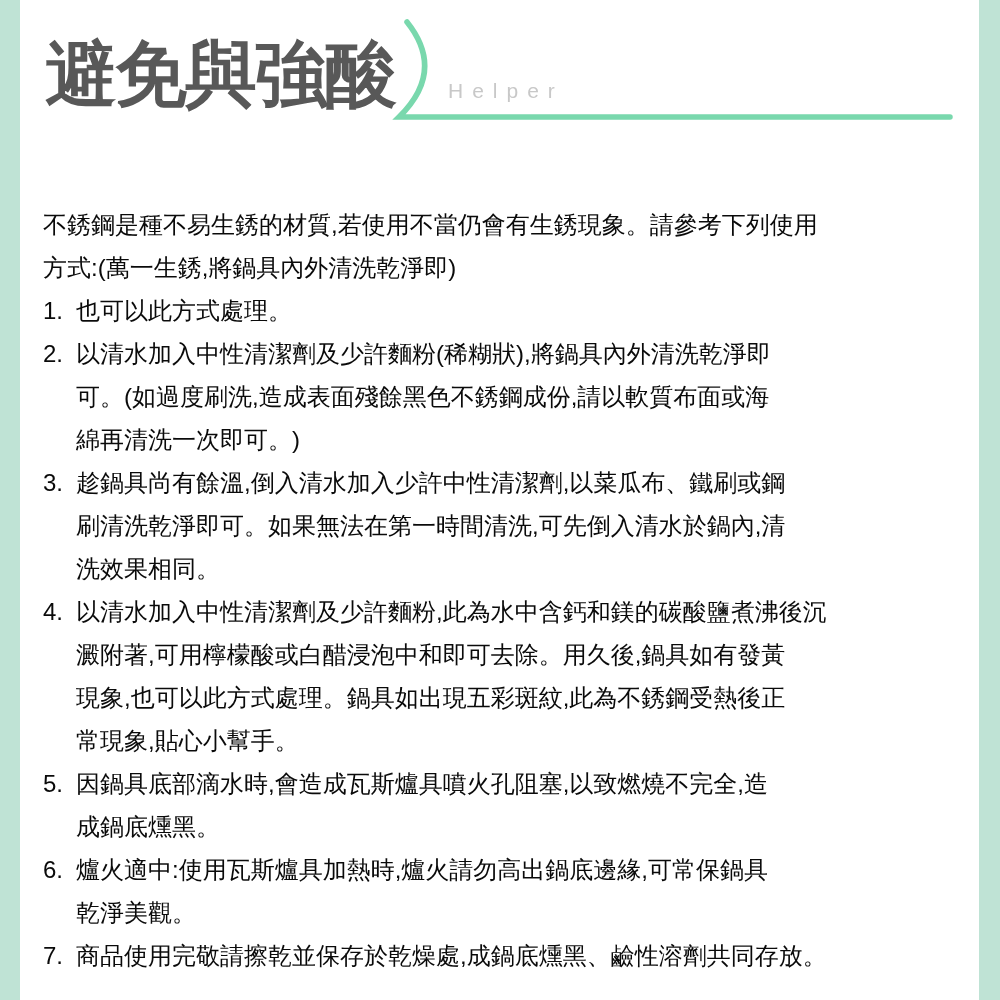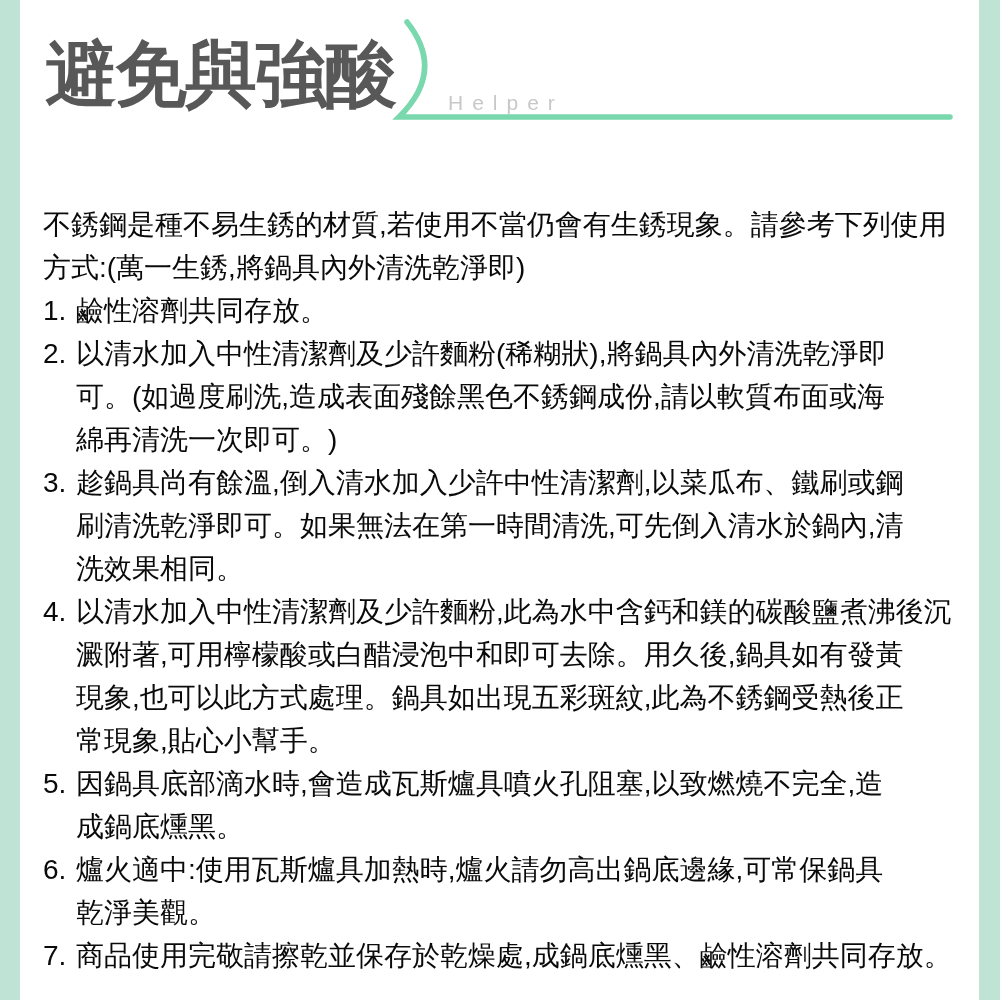--- a/index.html
+++ b/index.html
@@ -17,27 +17,27 @@
   .side-bar{position:absolute;top:0;height:1000px;background:var(--mint);}
   .side-bar.left{left:0;width:20px;}
   .side-bar.right{right:0;width:21px;}
   .accent-svg{position:absolute;left:0;top:0;pointer-events:none;}
   .page-title{
     position:absolute;left:45px;top:26px;margin:0;
     font-size:72px;line-height:97px;font-weight:bold;
     color:var(--title-gray);letter-spacing:-2px;white-space:nowrap;
   }
   .page-subtitle{
-    position:absolute;left:448px;top:90px;
+    position:absolute;left:448px;top:78px;
     font-size:21px;line-height:25px;letter-spacing:9px;
     color:var(--subtitle-gray);white-space:nowrap;
   }
   .content{
     position:absolute;left:43px;top:203px;width:934px;
-    font-size:28px;line-height:43px;color:var(--text);
+    font-size:24px;line-height:43px;color:var(--text);
   }
   .intro .line{white-space:nowrap;}
   ol.instructions{list-style:none;margin:0;padding:0;}
   ol.instructions li{display:flex;align-items:flex-start;}
   ol.instructions .num{flex:none;width:33px;}
   .item-lines{flex:1;}
   .item-lines .line{white-space:nowrap;}
 </style>
 </head>
 <body>
@@ -57,21 +57,21 @@
 
   <main class="content">
     <div class="intro" id="intro">
         <div class="line">不銹鋼是種不易生銹的材質,若使用不當仍會有生銹現象。請參考下列使用</div>
         <div class="line">方式:(萬一生銹,將鍋具內外清洗乾淨即)</div>
       </div>
     <ol class="instructions" id="list">
         <li>
           <span class="num">1.</span>
           <div class="item-lines">
-            <div class="line">鹼性溶劑共同存放。</div>
+            <div class="line">也可以此方式處理。</div>
           </div>
         </li>
         <li>
           <span class="num">2.</span>
           <div class="item-lines">
             <div class="line">以清水加入中性清潔劑及少許麵粉(稀糊狀),將鍋具內外清洗乾淨即</div>
             <div class="line">可。(如過度刷洗,造成表面殘餘黑色不銹鋼成份,請以軟質布面或海</div>
             <div class="line">綿再清洗一次即可。)</div>
           </div>
         </li>

